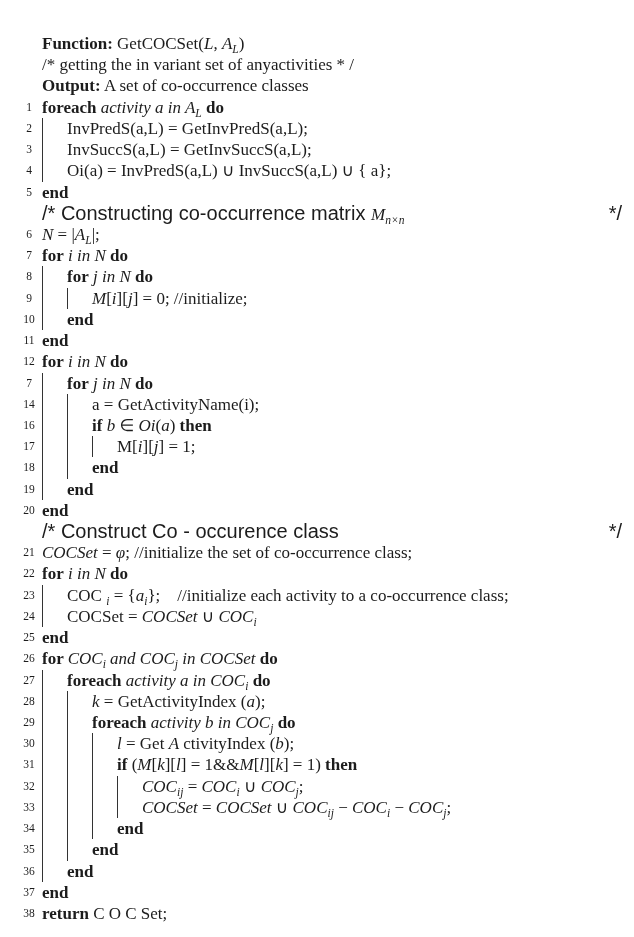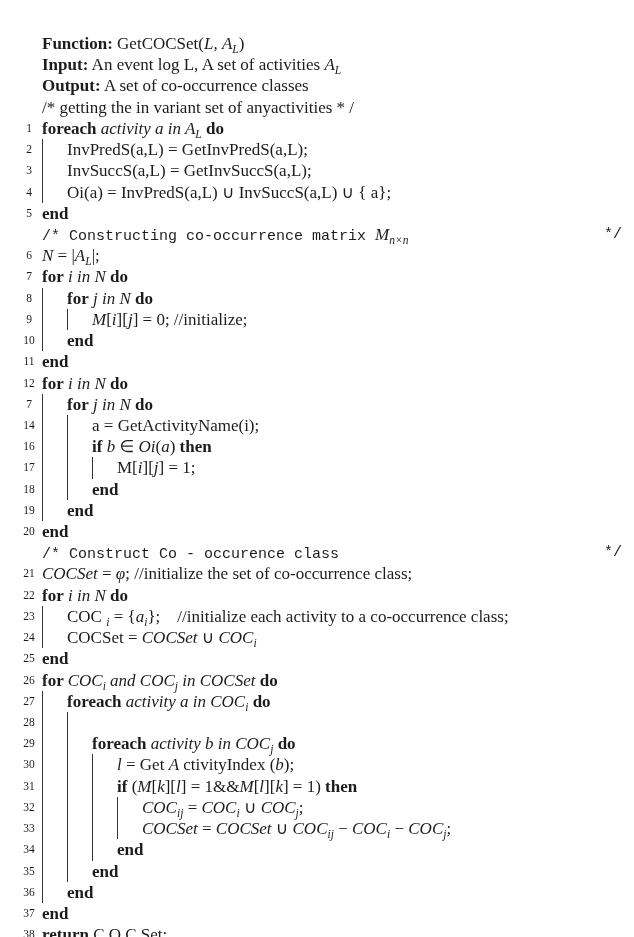--- a/index.html
+++ b/index.html
@@ -25,32 +25,31 @@
   .ind{
     width:25px;flex:0 0 25px;
     border-left:1.3px solid var(--rule);
   }
   .ind:first-of-type{margin-left:4px;}
   .content{flex:0 1 auto;}
   .right{margin-left:auto;}
   .s-r{font-style:normal;}
   .s-b{font-weight:bold;}
   .s-i{font-style:italic;}
-  .s-t{font-family:Liberation Mono, monospace;font-size:15px;}
+  .s-t{font-family:Liberation Sans, sans-serif;font-size:20px;}
   .s-isub{font-size:68%;vertical-align:-4px;line-height:0;font-style:italic;}
 </style>
 </head>
 <body>
 
 <div class="page">
   <div id="listing">
       <div class="row"><span class="num"></span><span class="content"><span class="s-b">Function:</span><span class="s-r"> GetCOCSet(</span><span class="s-i">L</span><span class="s-r">, </span><span class="s-i">A</span><span class="s-isub">L</span><span class="s-r">)</span></span></div>
-      <div class="row"><span class="num"></span><span class="content"><span class="s-b">Input:</span><span class="s-r"> An event log L, A set of activities </span><span class="s-i">A</span><span class="s-isub">L</span></span></div>
+      <div class="row"><span class="num"></span><span class="content"><span class="s-r">/* getting the in variant set of anyactivities * /</span></span></div>
       <div class="row"><span class="num"></span><span class="content"><span class="s-b">Output:</span><span class="s-r"> A set of co-occurrence classes</span></span></div>
-      <div class="row"><span class="num"></span><span class="content"><span class="s-r">/* getting the in variant set of anyactivities * /</span></span></div>
       <div class="row"><span class="num">1</span><span class="content"><span class="s-b">foreach</span><span class="s-i"> activity a in </span><span class="s-i">A</span><span class="s-isub">L</span><span class="s-r"> </span><span class="s-b">do</span></span></div>
       <div class="row"><span class="num">2</span><span class="ind"></span><span class="content"><span class="s-r">InvPredS(a,L) = GetInvPredS(a,L);</span></span></div>
       <div class="row"><span class="num">3</span><span class="ind"></span><span class="content"><span class="s-r">InvSuccS(a,L) = GetInvSuccS(a,L);</span></span></div>
       <div class="row"><span class="num">4</span><span class="ind"></span><span class="content"><span class="s-r">Oi(a) = InvPredS(a,L) ∪ InvSuccS(a,L) ∪ { a};</span></span></div>
       <div class="row"><span class="num">5</span><span class="content"><span class="s-b">end</span></span></div>
       <div class="row"><span class="num"></span><span class="content"><span class="s-t">/* Constructing co-occurrence matrix </span><span class="s-i">M</span><span class="s-isub">n×n</span></span><span class="right s-t">*/</span></div>
       <div class="row"><span class="num">6</span><span class="content"><span class="s-i">N</span><span class="s-r"> = |</span><span class="s-i">A</span><span class="s-isub">L</span><span class="s-r">|;</span></span></div>
       <div class="row"><span class="num">7</span><span class="content"><span class="s-b">for</span><span class="s-i"> i in N </span><span class="s-b">do</span></span></div>
       <div class="row"><span class="num">8</span><span class="ind"></span><span class="content"><span class="s-b">for</span><span class="s-i"> j in N </span><span class="s-b">do</span></span></div>
       <div class="row"><span class="num">9</span><span class="ind"></span><span class="ind"></span><span class="content"><span class="s-i">M</span><span class="s-r">[</span><span class="s-i">i</span><span class="s-r">][</span><span class="s-i">j</span><span class="s-r">] = 0; //initialize;</span></span></div>
@@ -65,21 +64,21 @@
       <div class="row"><span class="num">19</span><span class="ind"></span><span class="content"><span class="s-b">end</span></span></div>
       <div class="row"><span class="num">20</span><span class="content"><span class="s-b">end</span></span></div>
       <div class="row"><span class="num"></span><span class="content"><span class="s-t">/* Construct Co - occurence class</span></span><span class="right s-t">*/</span></div>
       <div class="row"><span class="num">21</span><span class="content"><span class="s-i">COCSet</span><span class="s-r"> = </span><span class="s-i">φ</span><span class="s-r">; //initialize the set of co-occurrence class;</span></span></div>
       <div class="row"><span class="num">22</span><span class="content"><span class="s-b">for</span><span class="s-i"> i in N </span><span class="s-b">do</span></span></div>
       <div class="row"><span class="num">23</span><span class="ind"></span><span class="content"><span class="s-r">COC </span><span class="s-isub">i</span><span class="s-r"> = {</span><span class="s-i">a</span><span class="s-isub">i</span><span class="s-r">};    //initialize each activity to a co-occurrence class;</span></span></div>
       <div class="row"><span class="num">24</span><span class="ind"></span><span class="content"><span class="s-r">COCSet = </span><span class="s-i">COCSet</span><span class="s-r"> ∪ </span><span class="s-i">COC</span><span class="s-isub">i</span></span></div>
       <div class="row"><span class="num">25</span><span class="content"><span class="s-b">end</span></span></div>
       <div class="row"><span class="num">26</span><span class="content"><span class="s-b">for </span><span class="s-i">COC</span><span class="s-isub">i</span><span class="s-i"> and </span><span class="s-i">COC</span><span class="s-isub">j</span><span class="s-i"> in COCSet </span><span class="s-b">do</span></span></div>
       <div class="row"><span class="num">27</span><span class="ind"></span><span class="content"><span class="s-b">foreach</span><span class="s-i"> activity a in </span><span class="s-i">COC</span><span class="s-isub">i</span><span class="s-r"> </span><span class="s-b">do</span></span></div>
-      <div class="row"><span class="num">28</span><span class="ind"></span><span class="ind"></span></div>
+      <div class="row"><span class="num">28</span><span class="ind"></span><span class="ind"></span><span class="content"><span class="s-i">k</span><span class="s-r"> = GetActivityIndex (</span><span class="s-i">a</span><span class="s-r">);</span></span></div>
       <div class="row"><span class="num">29</span><span class="ind"></span><span class="ind"></span><span class="content"><span class="s-b">foreach</span><span class="s-i"> activity b in </span><span class="s-i">COC</span><span class="s-isub">j</span><span class="s-r"> </span><span class="s-b">do</span></span></div>
       <div class="row"><span class="num">30</span><span class="ind"></span><span class="ind"></span><span class="ind"></span><span class="content"><span class="s-i">l</span><span class="s-r"> = Get </span><span class="s-i">A</span><span class="s-r"> ctivityIndex (</span><span class="s-i">b</span><span class="s-r">);</span></span></div>
       <div class="row"><span class="num">31</span><span class="ind"></span><span class="ind"></span><span class="ind"></span><span class="content"><span class="s-b">if </span><span class="s-r">(</span><span class="s-i">M</span><span class="s-r">[</span><span class="s-i">k</span><span class="s-r">][</span><span class="s-i">l</span><span class="s-r">] = 1&amp;&amp;</span><span class="s-i">M</span><span class="s-r">[</span><span class="s-i">l</span><span class="s-r">][</span><span class="s-i">k</span><span class="s-r">] = 1) </span><span class="s-b">then</span></span></div>
       <div class="row"><span class="num">32</span><span class="ind"></span><span class="ind"></span><span class="ind"></span><span class="ind"></span><span class="content"><span class="s-i">COC</span><span class="s-isub">ij</span><span class="s-r"> = </span><span class="s-i">COC</span><span class="s-isub">i</span><span class="s-r"> ∪ </span><span class="s-i">COC</span><span class="s-isub">j</span><span class="s-r">;</span></span></div>
       <div class="row"><span class="num">33</span><span class="ind"></span><span class="ind"></span><span class="ind"></span><span class="ind"></span><span class="content"><span class="s-i">COCSet</span><span class="s-r"> = </span><span class="s-i">COCSet</span><span class="s-r"> ∪ </span><span class="s-i">COC</span><span class="s-isub">ij</span><span class="s-r"> − </span><span class="s-i">COC</span><span class="s-isub">i</span><span class="s-r"> − </span><span class="s-i">COC</span><span class="s-isub">j</span><span class="s-r">;</span></span></div>
       <div class="row"><span class="num">34</span><span class="ind"></span><span class="ind"></span><span class="ind"></span><span class="content"><span class="s-b">end</span></span></div>
       <div class="row"><span class="num">35</span><span class="ind"></span><span class="ind"></span><span class="content"><span class="s-b">end</span></span></div>
       <div class="row"><span class="num">36</span><span class="ind"></span><span class="content"><span class="s-b">end</span></span></div>
       <div class="row"><span class="num">37</span><span class="content"><span class="s-b">end</span></span></div>
       <div class="row"><span class="num">38</span><span class="content"><span class="s-b">return</span><span class="s-r"> C O C Set;</span></span></div>

